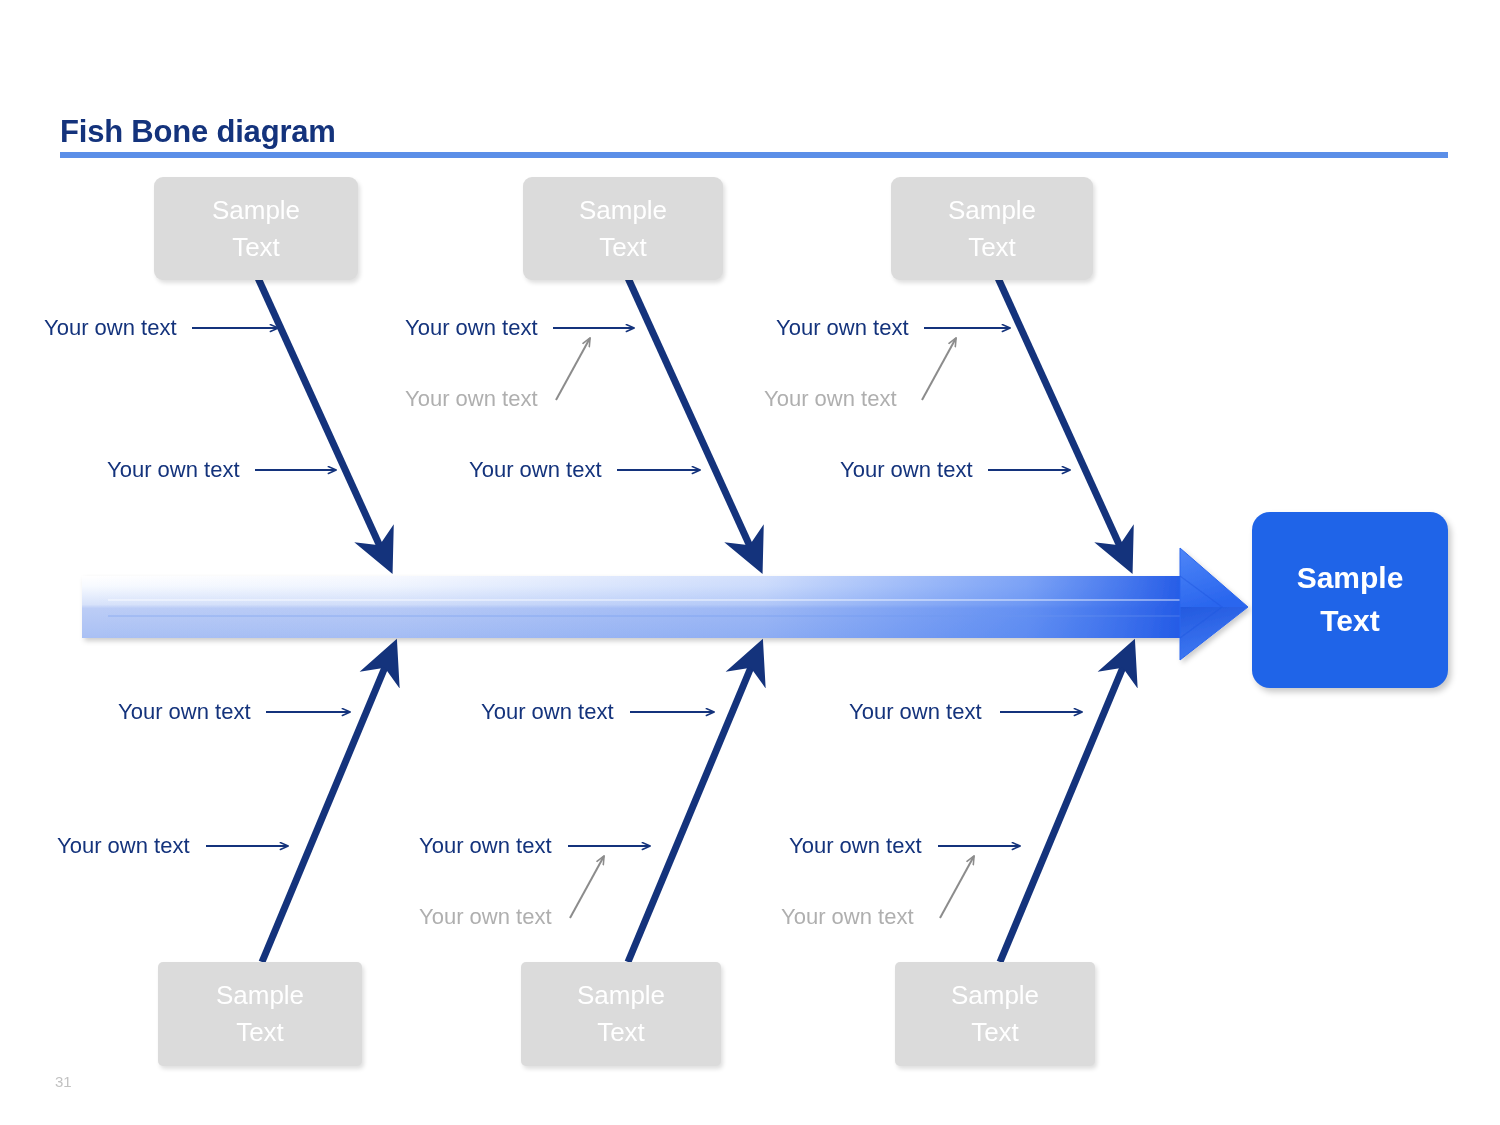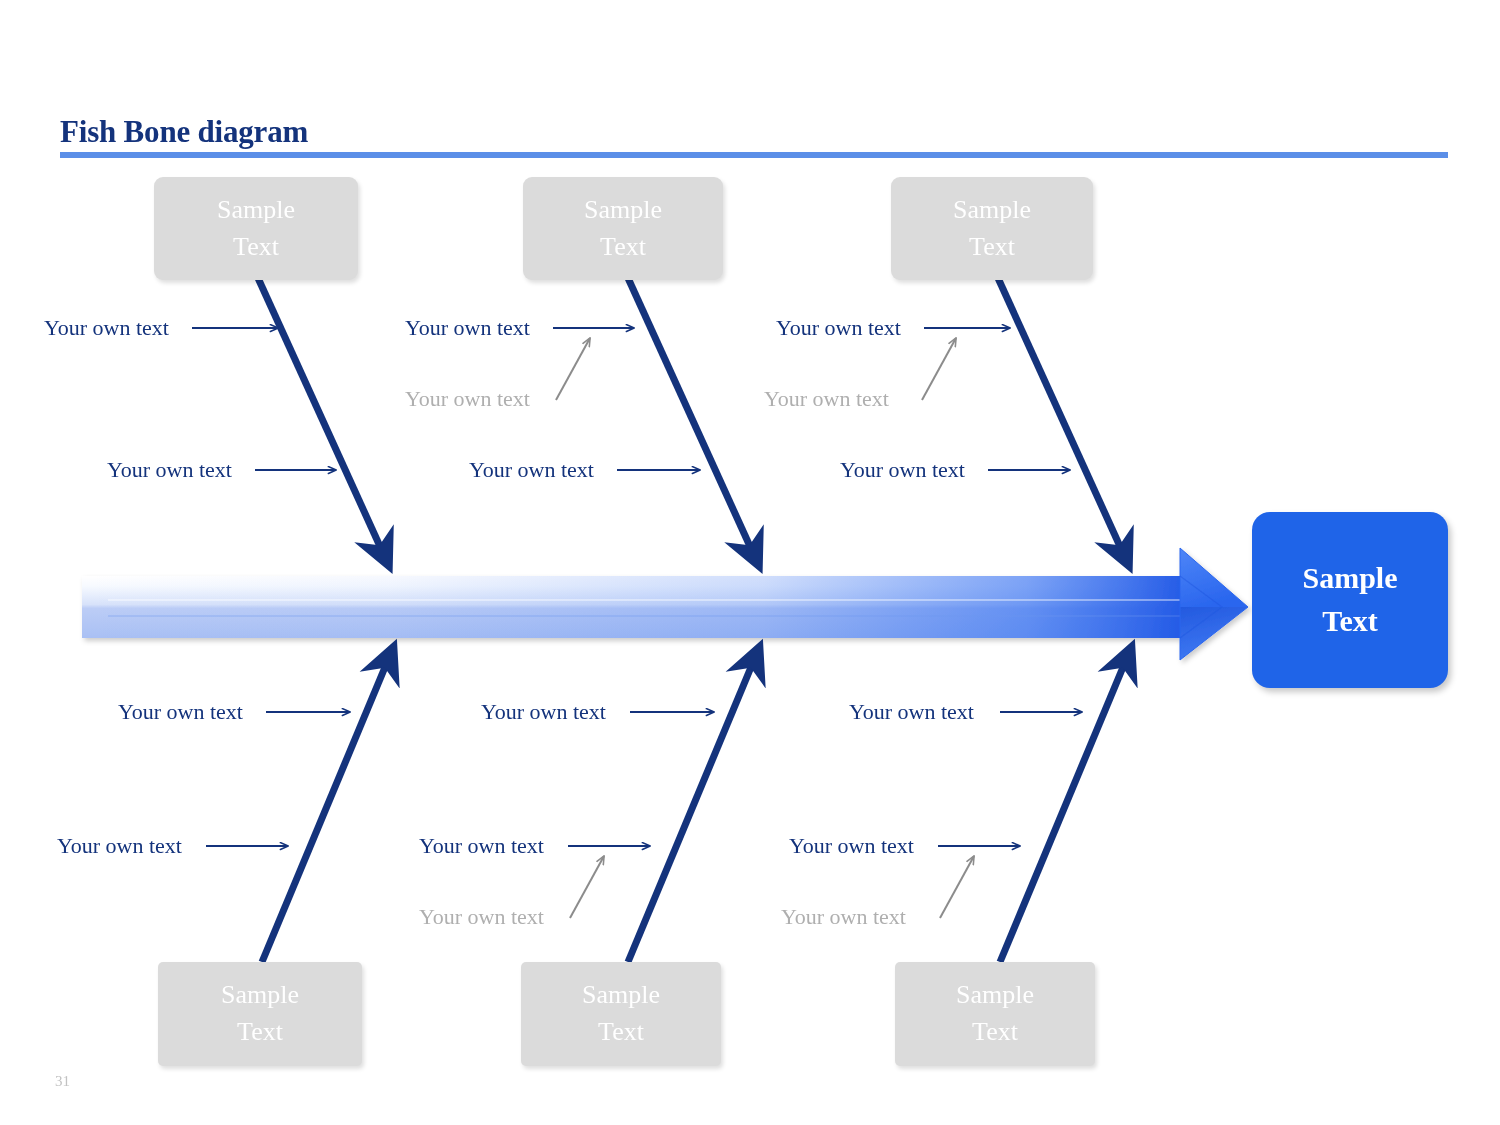--- a/index.html
+++ b/index.html
@@ -14,21 +14,20 @@
     overflow: hidden;
     font-family: "Liberation Sans", sans-serif;
   }
 
   #slide {
     position: absolute;
     left: 0; top: 0;
     width: 1500px;
     height: 1125px;
     background: #ffffff;
-    font-family: Liberation Serif, serif;
   }
 
   
   #page-title {
     position: absolute;
     left: 60px;
     top: 114px;
     font-size: 31px;
     font-weight: bold;
     color: #14337C;

